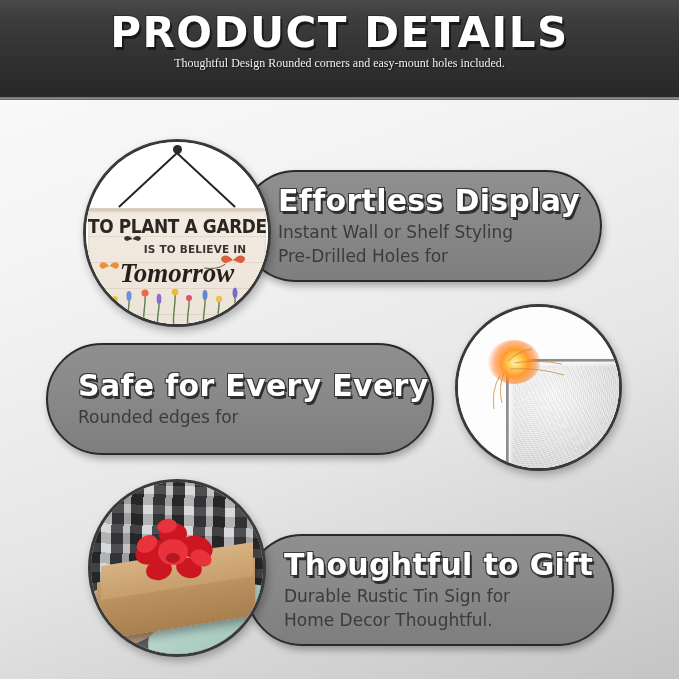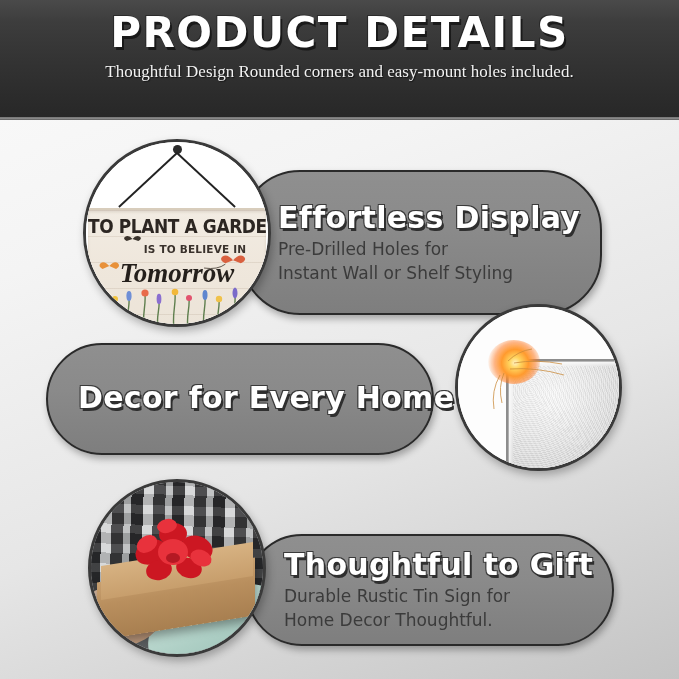--- a/index.html
+++ b/index.html
@@ -17,21 +17,21 @@
     height: 679px;
     overflow: hidden;
     background: linear-gradient(160deg, #fbfbfb 0%, #f4f4f4 30%, #e6e6e6 62%, #cfcfcf 88%, #c4c4c4 100%);
   }
 
   
   .header {
     position: absolute;
     left: 0; top: 0;
     width: 679px;
-    height: 120px;
+    height: 100px;
     background: linear-gradient(180deg, #4a4a4a 0%, #3d3d3d 18%, #343434 48%, #2c2c2c 78%, #272727 100%);
     overflow: hidden;
   }
   .header::after {
     content: "";
     position: absolute;
     left: 0; right: 0; bottom: 0;
     height: 3px;
     background: linear-gradient(180deg, #6f6f6f 0%, #8c8c8c 45%, #5d5d5d 100%);
   }
@@ -44,24 +44,24 @@
     font-weight: bold;
     font-size: 42px;
     letter-spacing: 1.5px;
     color: #ffffff;
     text-shadow: 2px 3px 0 rgba(0,0,0,0.55), -1px -1px 0 rgba(0,0,0,0.35);
     white-space: nowrap;
   }
   .header-subtitle {
     position: absolute;
     left: 0; right: 0;
-    top: 62px;
+    top: 56px;
     text-align: center;
     font-family: "Liberation Serif", "DejaVu Serif", serif;
-    font-size: 17px;
+    font-size: 12px;
     color: #f2f2f2;
     text-shadow: 1px 1px 1px rgba(0,0,0,0.6);
     white-space: nowrap;
   }
 
   
   .pill {
     position: absolute;
     background: linear-gradient(180deg, #8f8f8f 0%, #8a8a8a 42%, #848484 70%, #7e7e7e 100%);
     border: 2px solid #2a2a2a;
@@ -90,21 +90,21 @@
   .pill-desc {
     margin-top: 5px;
     font-family: "DejaVu Sans", sans-serif;
     font-size: 17px;
     line-height: 1.40;
     color: #3b3b3b;
     white-space: nowrap;
   }
 
   
-  #pill-1 { left: 240px; top: 170px; width: 362px; height: 145px; }
+  #pill-1 { left: 240px; top: 170px; width: 362px; height: 112px; }
   #pill-1 .pill-inner { padding-left: 36px; }
   
   #pill-2 { left: 46px; top: 343px; width: 388px; height: 112px; }
   #pill-2 .pill-inner { padding-left: 30px; }
   
   #pill-3 { left: 246px; top: 534px; width: 368px; height: 112px; }
   #pill-3 .pill-inner { padding-left: 36px; }
 
   
   .circle {
@@ -288,22 +288,22 @@
 
   <div class="header">
     <div class="header-title">PRODUCT DETAILS</div>
     <div class="header-subtitle">Thoughtful Design Rounded corners and easy-mount holes included.</div>
   </div>
 
   <div class="pill" id="pill-1">
     <div class="pill-inner">
       <div class="pill-title">Effortless Display</div>
       <div class="pill-desc">
+        <div>Instant Wall or Shelf Styling</div>
         <div>Pre-Drilled Holes for</div>
-        <div>Instant Wall or Shelf Styling</div>
       </div>
     </div>
   </div>
 
   <div class="circle" id="circle-1">
     <div class="circle-scene">
       <div class="s1-bg"></div>
       <div class="s1-knob"></div>
       <svg class="s1-cord" viewBox="0 0 188 62" preserveAspectRatio="none">
         <path d="M94 4 L34 58" stroke="#222" stroke-width="2" fill="none"></path>
@@ -360,22 +360,23 @@
             <path d="M46 30 q4 -5 8 -2 q2 2 -2 4 z"></path>
           </g>
           <path d="M120 60 q14 2 22 -4" stroke="#4a4239" stroke-width="0.9" fill="none"></path>
         </svg>
       </div>
     </div>
   </div>
 
   <div class="pill" id="pill-2">
     <div class="pill-inner">
-      <div class="pill-title">Decor for Every Home</div>
+      <div class="pill-title">Safe for Every Every</div>
       <div class="pill-desc">
+        <div>Rounded edges for</div>
       </div>
     </div>
   </div>
 
   <div class="circle" id="circle-2">
     <div class="circle-scene">
       <div class="s2-bg"></div>
       <div class="s2-plate"></div>
       <div class="s2-edge"></div>
       <div class="s2-glow"></div>

